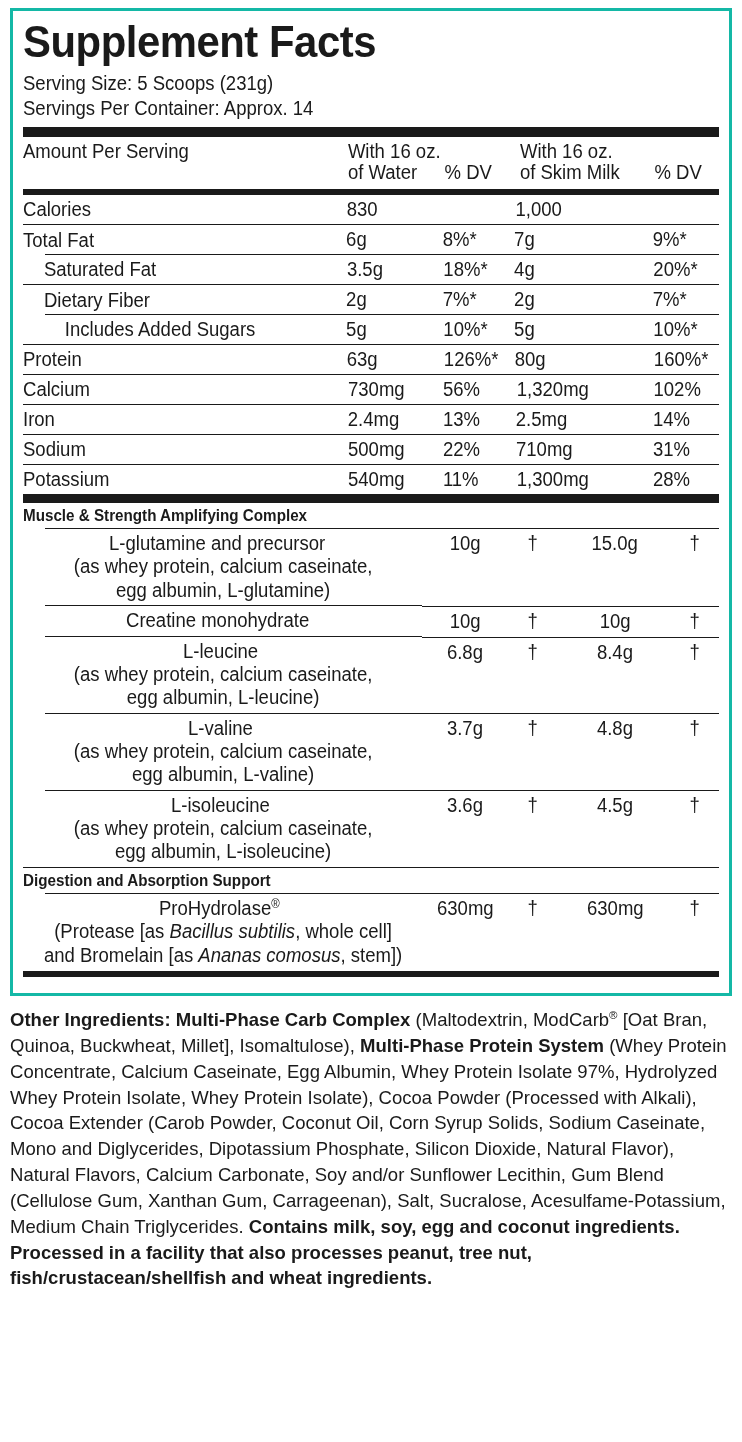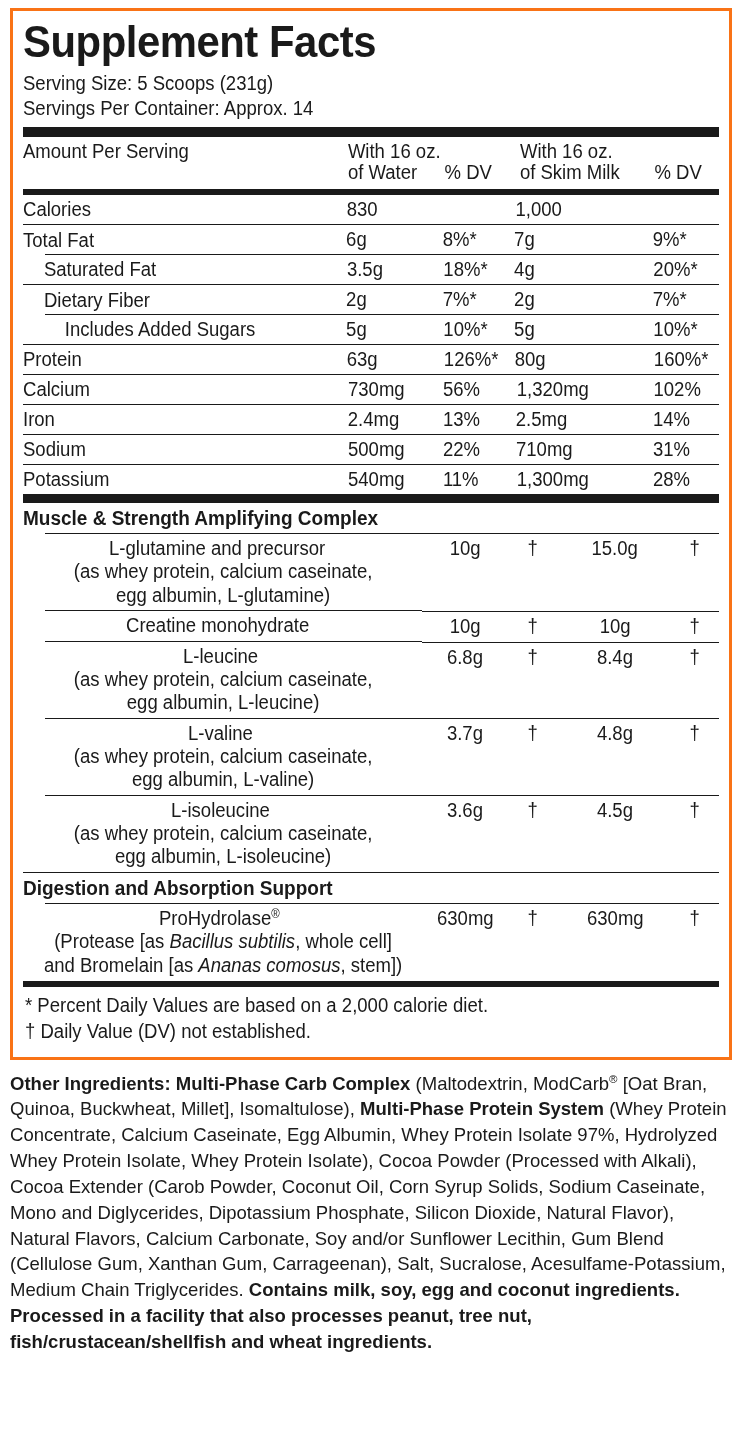--- a/index.html
+++ b/index.html
@@ -14,22 +14,22 @@
   }
   #root {
     width: 742px;
     min-height: 1442px;
     padding: 8px 10px 6px 10px;
     background: #ffffff;
   }
 
   
   .sf-box {
-    border: 3px solid #f97316;
-    padding: 6px 10px 8px 10px;
+    border: 3px solid #14b8a6;
+    padding: 6px 10px 16px 10px;
     background: #fff;
   }
 
   .sf-title {
     font-size: 45px;
     font-weight: bold;
     letter-spacing: -0.5px;
     line-height: 1.02;
     transform: scaleX(0.93);
     transform-origin: left center;
@@ -128,21 +128,21 @@
   .u-ind2 > td.col-name::after {
     content: "";
     position: absolute;
     left: 44px; right: 0; bottom: 0;
     border-bottom: 1.5px solid #1a1a1a;
   }
 
   
   tr.section > td {
     font-weight: bold;
-    font-size: 20px;
+    font-size: 16px;
     padding: 4px 0 4px 0 !important;
   }
   tr.section .nm { transform: scaleX(0.95); display:inline-block; transform-origin:left center;}
 
   
   .sub {
     display: block;
     padding-left: 22px;
     line-height: 1.20;
     font-size: 19.5px;
@@ -343,22 +343,18 @@
             <td class="col-v1"><span class="num">630mg</span></td>
             <td class="col-d1"><span class="num">†</span></td>
             <td class="col-v2"><span class="num">630mg</span></td>
             <td class="col-d2"><span class="num">†</span></td>
           </tr>
         </tbody>
     </table>
 
     <div class="bar-mid"></div>
 
-    <div class="footnotes">
-      <div>* Percent Daily Values are based on a 2,000 calorie diet.</div>
-      <div>† Daily Value (DV) not established.</div>
-    </div>
 
   </div>
 
   <p class="other-ing" id="other-ing"><b>Other Ingredients:</b> <b>Multi-Phase Carb Complex</b> (Maltodextrin, ModCarb<sup class="reg">®</sup> [Oat Bran, Quinoa, Buckwheat, Millet], Isomaltulose), <b>Multi-Phase Protein System</b> (Whey Protein Concentrate, Calcium Caseinate, Egg Albumin, Whey Protein Isolate 97%, Hydrolyzed Whey Protein Isolate, Whey Protein Isolate), Cocoa Powder (Processed with Alkali), Cocoa Extender (Carob Powder, Coconut Oil, Corn Syrup Solids, Sodium Caseinate, Mono and Diglycerides, Dipotassium Phosphate, Silicon Dioxide, Natural Flavor), Natural Flavors, Calcium Carbonate, Soy and/or Sunflower Lecithin, Gum Blend (Cellulose Gum, Xanthan Gum, Carrageenan), Salt, Sucralose, Acesulfame-Potassium, Medium Chain Triglycerides. <b>Contains milk, soy, egg and coconut ingredients. Processed in a facility that also processes peanut, tree nut, fish/crustacean/shellfish and wheat ingredients.</b></p>
 
 </div>
 
 </body></html>

